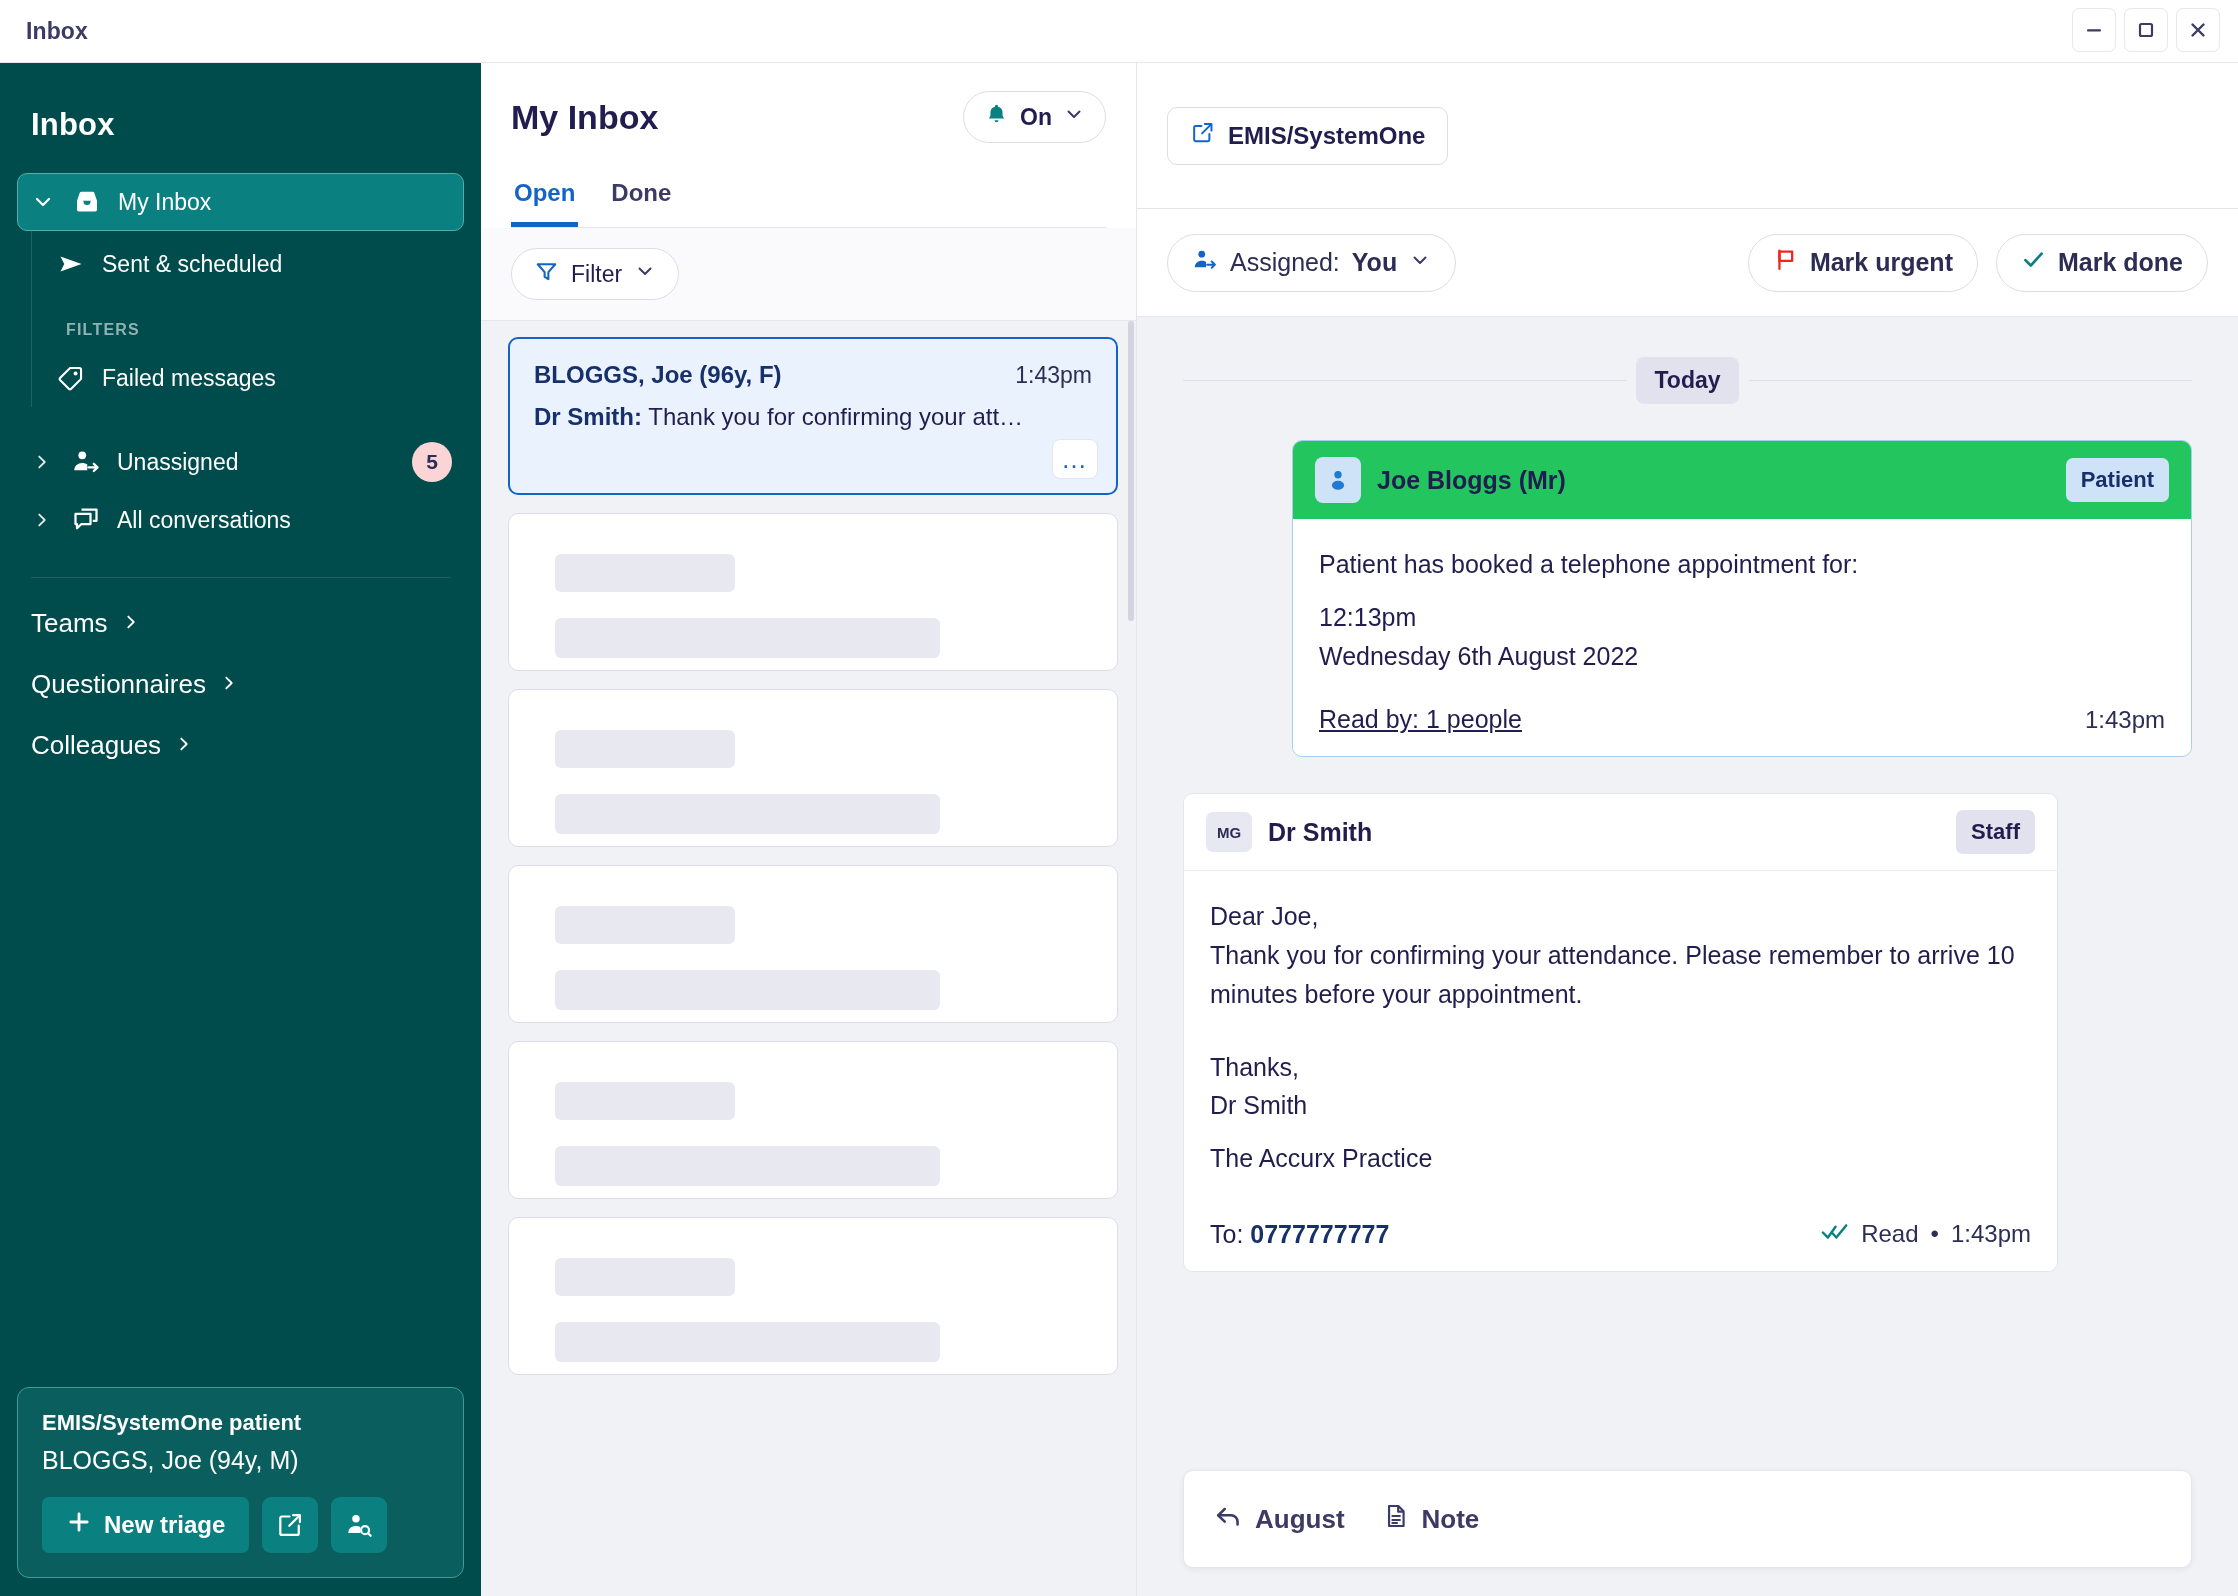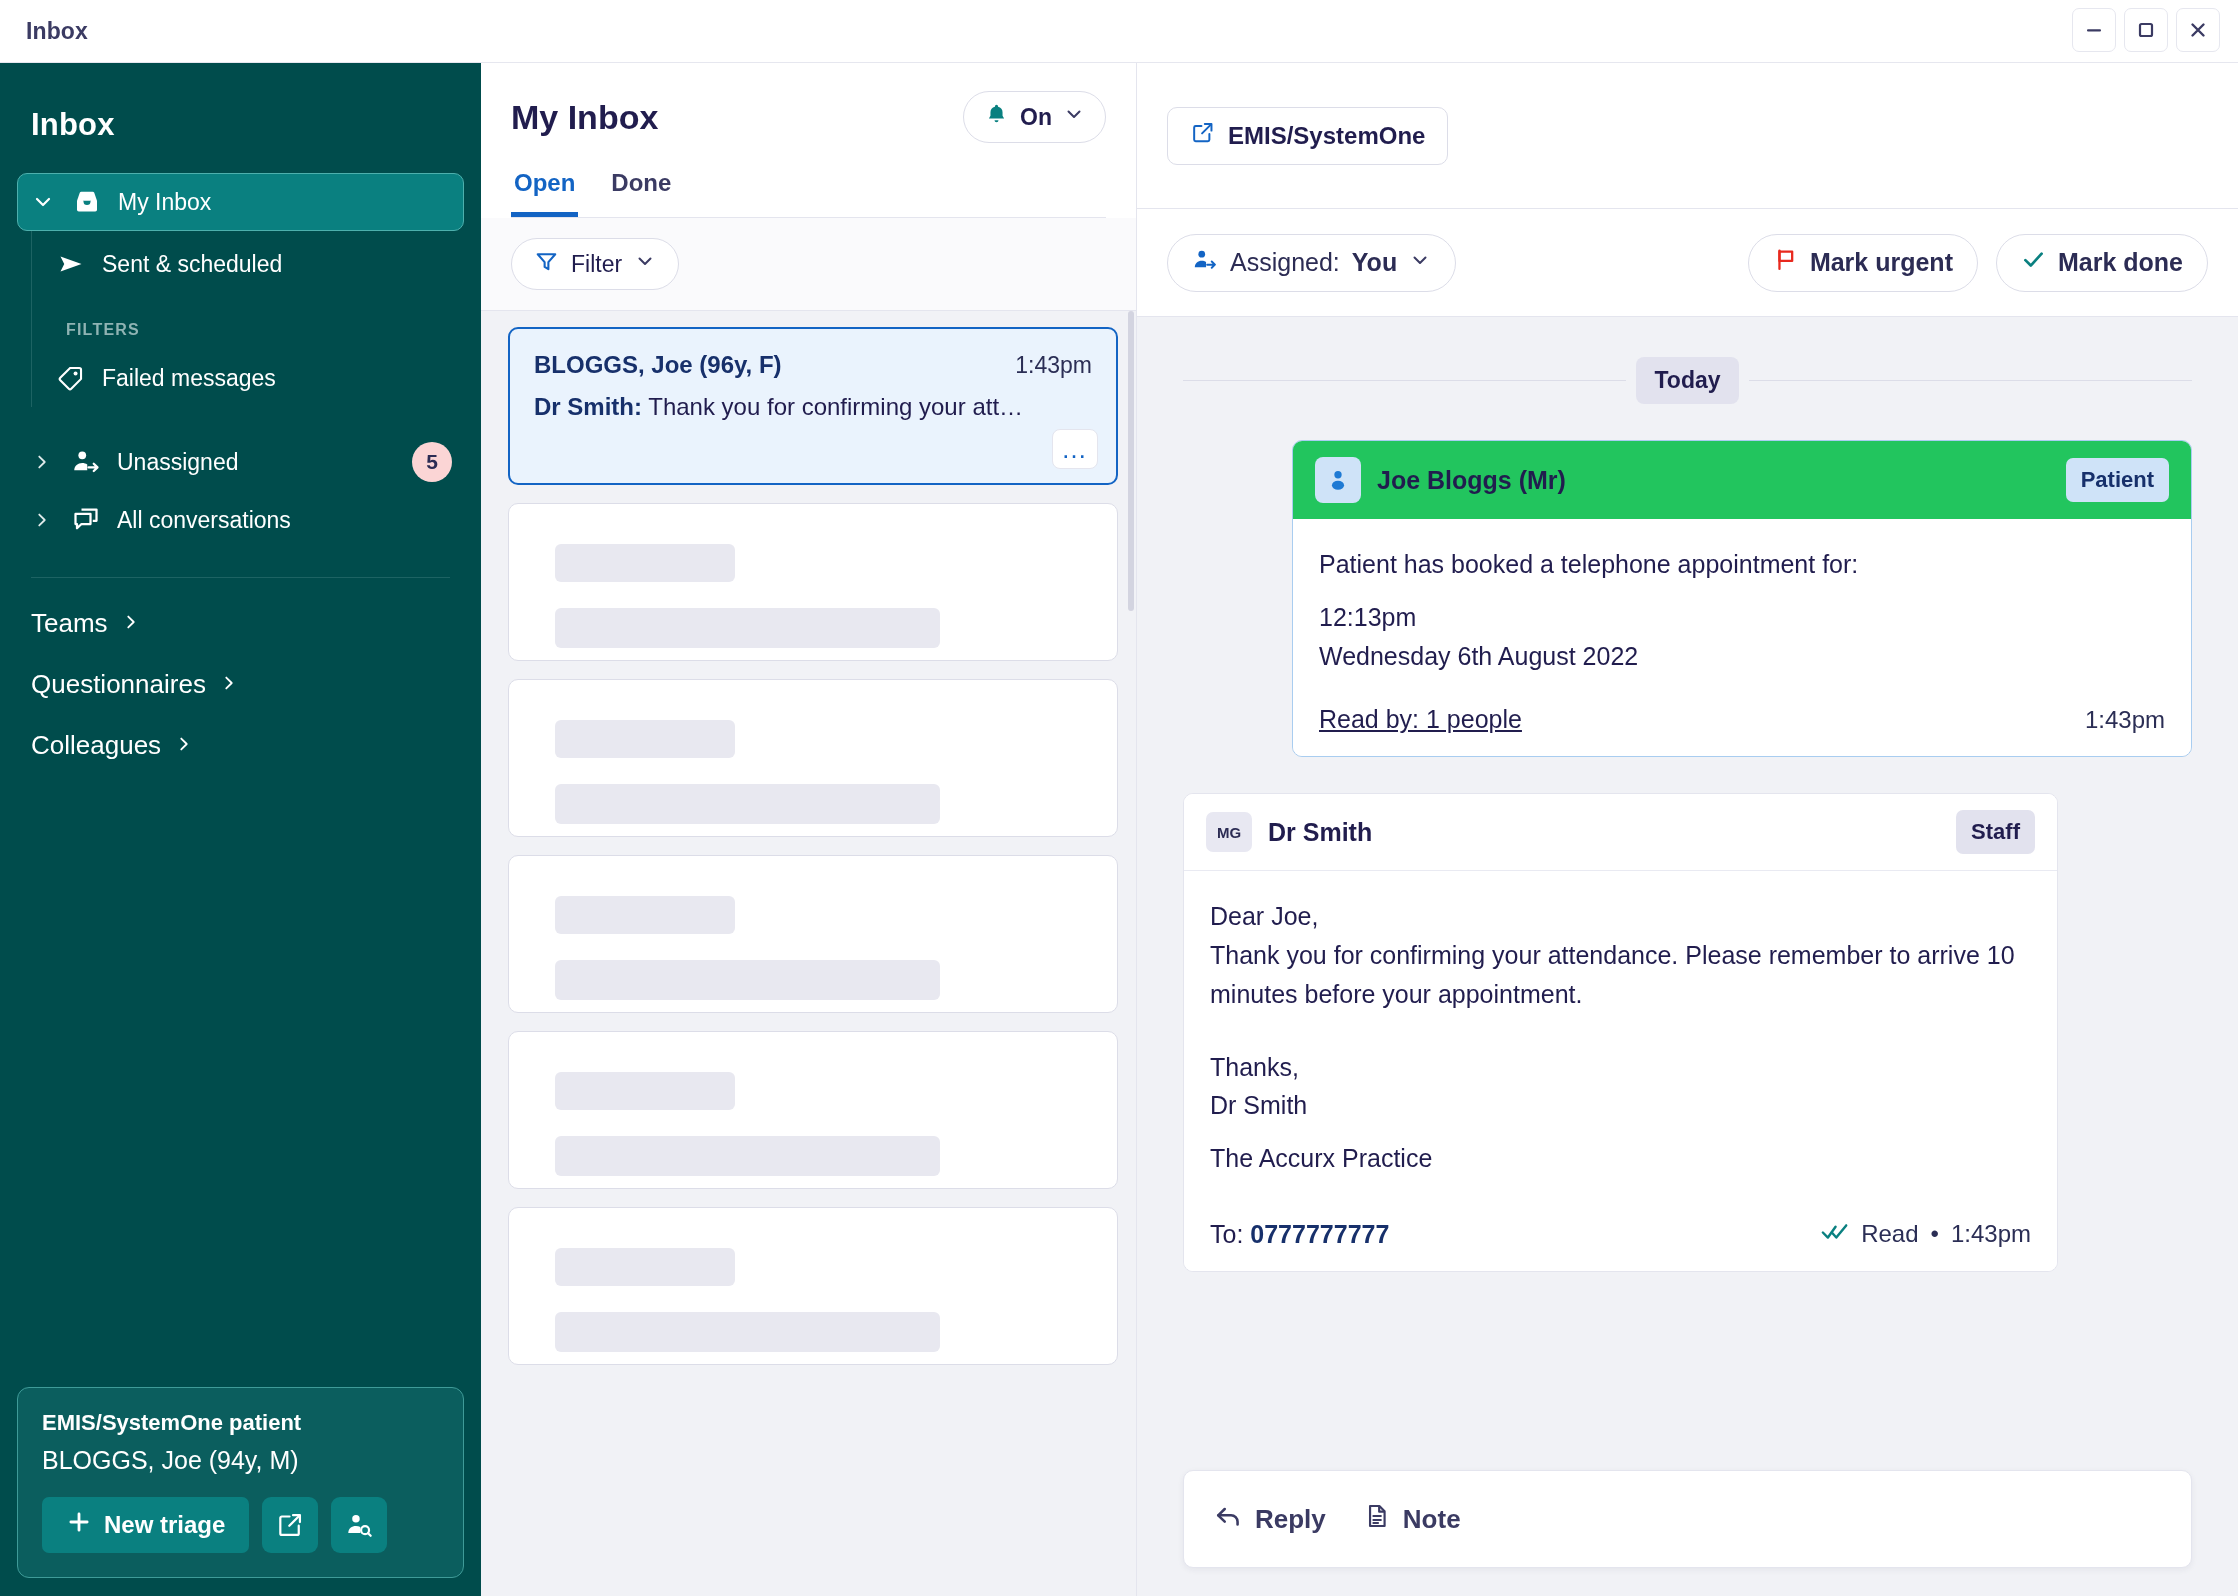--- a/index.html
+++ b/index.html
@@ -86,21 +86,21 @@
              border-right: 1px solid #e4e5ee; background: #f1f2f6; min-height:0; }
   .list-head { background:#fff; padding: 28px 30px 0 30px; }
   .list-head-row { display:flex; align-items:center; justify-content: space-between; }
   .list-title { font-size: 34px; font-weight:700; color:#211d4e; }
   .pill {
     display:flex; align-items:center; gap: 11px; height: 52px; padding: 0 20px;
     border:1px solid #dcdde8; border-radius: 26px; background:#fff; color:#211d4e;
     font-size: 23px; font-weight: 700; font-family: inherit;
   }
   .tabs { display:flex; gap: 30px; margin-top: 22px; border-bottom: 1px solid #e4e5ee; }
-  .tab { font-size: 24px; font-weight: 700; color:#3b3b63; padding: 4px 3px 15px 3px; }
+  .tab { font-size: 24px; font-weight: 700; color:#3b3b63; padding: 4px 3px 15px 3px; margin-top: 10px; }
   .tab.active { color:#1364c4; border-bottom: 5px solid #1364c4; }
   .filter-bar { background:#fafafc; border-bottom:1px solid #e4e5ee; padding: 20px 30px; }
   .filter-btn {
     display:flex; align-items:center; gap: 12px; height: 52px; padding: 0 22px;
     border:1px solid #dcdde8; border-radius: 26px; background:#fff; color:#211d4e;
     font-size: 23px; font-weight:400; width: fit-content; font-family: inherit;
   }
   .list-scroll { flex:1 1 auto; overflow: hidden; padding: 16px 18px 0 27px; position: relative; }
   .conv {
     background:#fff; border:1px solid #dcdde8; border-radius: 10px; margin-bottom: 18px;
@@ -543,21 +543,21 @@
       </div>
 
       <div class="composer">
         <div class="comp-btn">
           <span>
             <svg width="28" height="28" viewBox="0 0 24 24">
                 <path d="M9.2 6 L3.6 11.4 L9.2 16.8" fill="none" stroke="#3b3b63" stroke-width="2.2" stroke-linecap="round" stroke-linejoin="round"></path>
                 <path d="M3.8 11.4 H14.6 a5.6 5.6 0 0 1 5.6 5.6 v2.2" fill="none" stroke="#3b3b63" stroke-width="2.2" stroke-linecap="round"></path>
               </svg>
           </span>
-          <span>Reply</span>
+          <span>August</span>
         </div>
         <div class="comp-btn">
           <span>
             <svg width="26" height="26" viewBox="0 0 24 24">
                 <path d="M5.6 2.8 H14.2 L19 7.6 V21.2 H5.6 Z" fill="none" stroke="#3b3b63" stroke-width="2" stroke-linejoin="round"></path>
                 <path d="M14 2.8 V8 H19" fill="none" stroke="#3b3b63" stroke-width="2" stroke-linejoin="round"></path>
                 <path d="M8.6 12 H15.6 M8.6 15.6 H15.6 M8.6 18.4 H13" stroke="#3b3b63" stroke-width="1.8" stroke-linecap="round"></path>
               </svg>
           </span>
           <span>Note</span>

